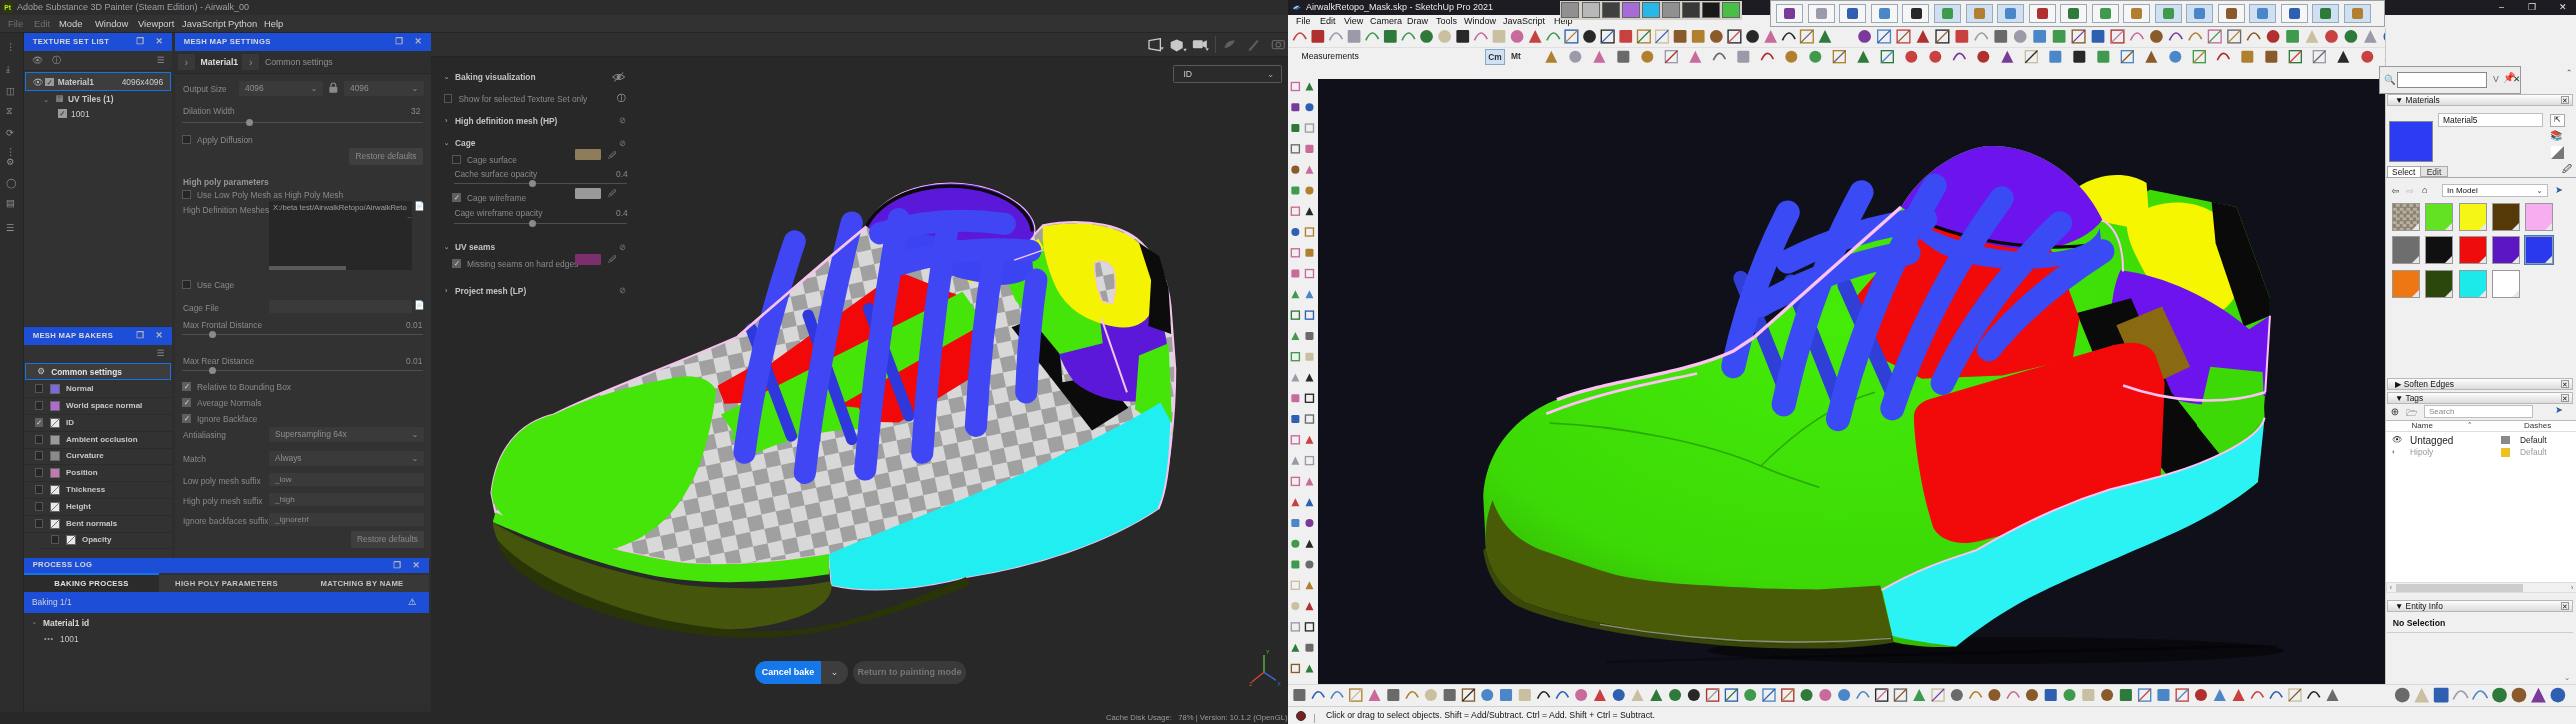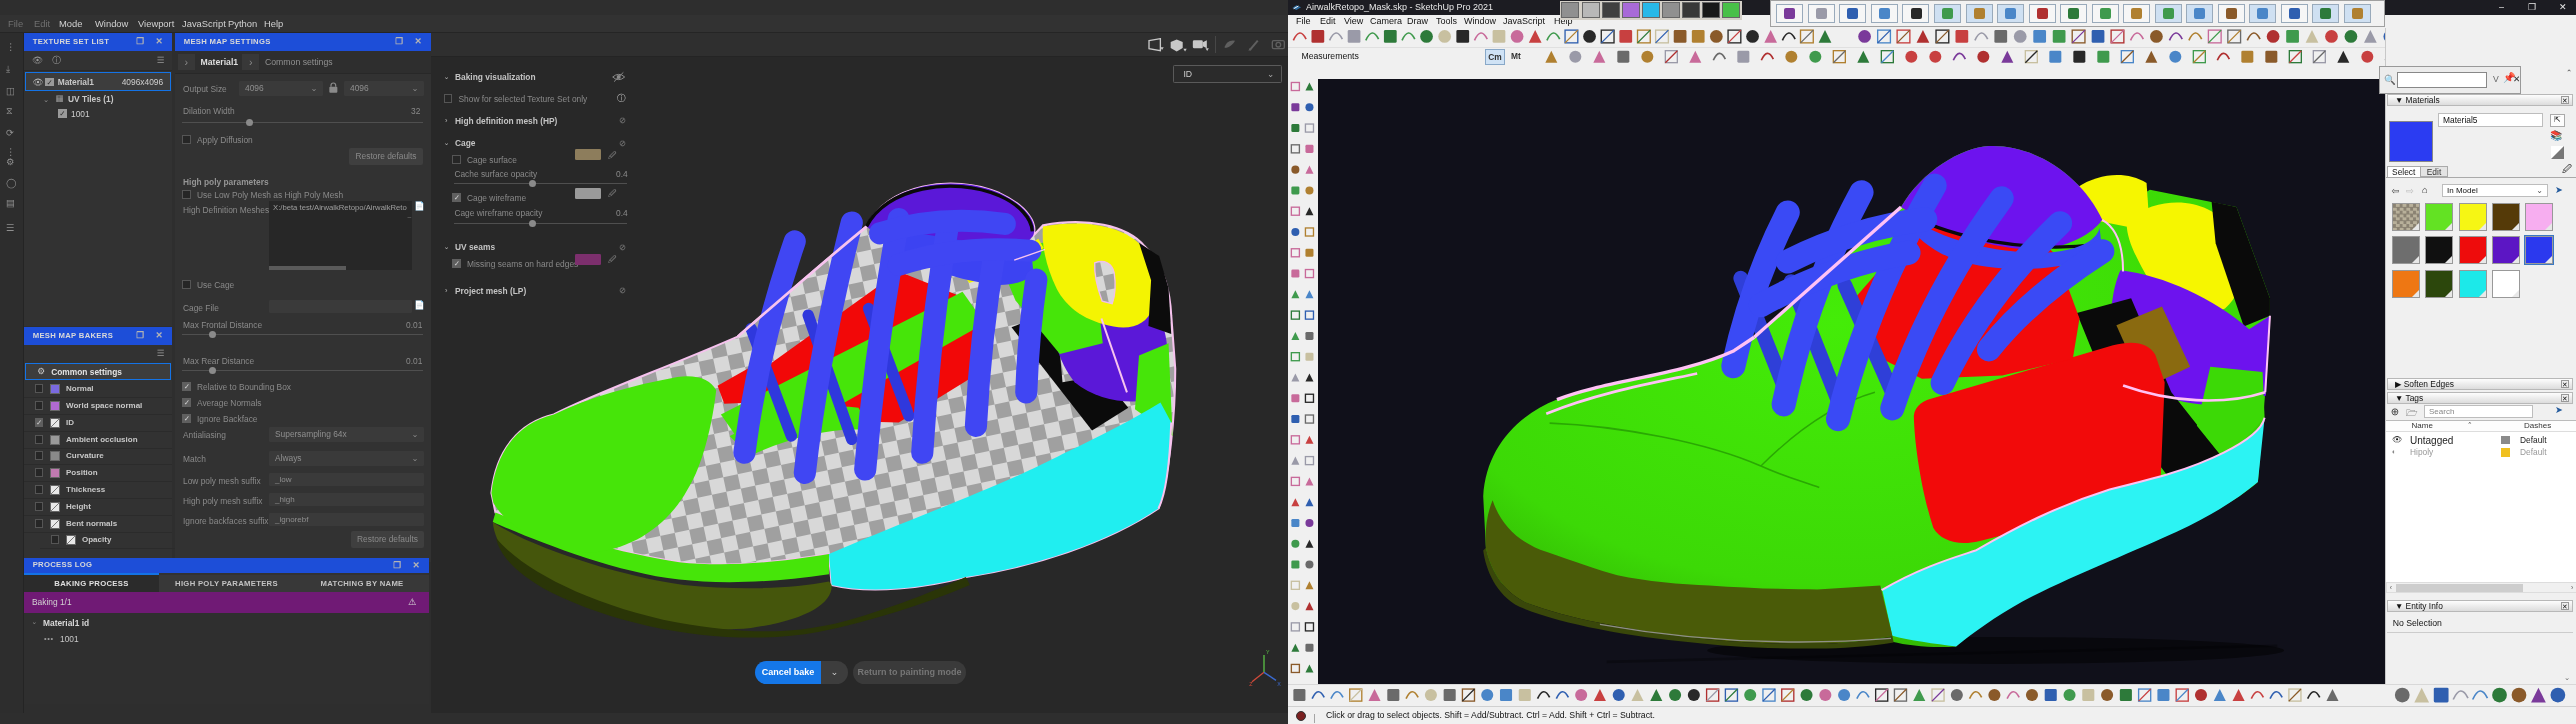--- a/index.html
+++ b/index.html
@@ -35,20 +35,27 @@
 .rpanel{position:absolute;left:1104px;top:28px;width:184px;height:656px;background:#f0f0f0;border-left:0.7px solid #c8c8c8}
 .sec{position:absolute;left:1.3px;right:2.7px;height:12px;background:linear-gradient(#fdfdfd,#dcdcdc);border:0.7px solid #b8b8b8;font-size:8.4px;color:#111;line-height:11.4px}
 .white{background:#fff;border:0.7px solid #bdbdbd}
 .statusL{position:absolute;left:0;top:712px;width:1288px;height:12px;background:#282828;color:#9a9a9a;font-size:7.7px;line-height:12px}
 .statusR{position:absolute;left:0;top:706px;width:1288px;height:18px;background:#f0f0f0;border-top:0.7px solid #d0d0d0;color:#111;font-size:8.7px;line-height:17.4px}
 </style></head>
 <body>
 <div id="root">
 
 <div id="sp">
+  <div class="sp-title">
+    <svg class="abs" style="left:2px;top:2px;font-size:13.5px" width="11.4" height="11.4" viewBox="0 0 17 17">
+          <rect width="17" height="17" rx="3" fill="#2e3a06"></rect>
+          <text x="8.5" y="12.5" font-size="10" font-weight="bold" fill="#b8ea3c" text-anchor="middle" font-family="Liberation Sans">Pt</text>
+        </svg>
+    <span style="margin-left:17px">Adobe Substance 3D Painter (Steam Edition) - Airwalk_00</span>
+  </div>
   <div class="sp-menu">
     <span class="abs dim" style="left:8px">File</span>
         <span class="abs dim" style="left:34px">Edit</span>
         <span class="abs" style="left:59px">Mode</span>
         <span class="abs" style="left:95px">Window</span>
         <span class="abs" style="left:138px">Viewport</span>
         <span class="abs" style="left:182px">JavaScript</span>
         <span class="abs" style="left:228px">Python</span>
         <span class="abs" style="left:264px">Help</span>
   </div>
@@ -365,21 +372,21 @@
   </div>
 
   <div class="panel" id="blog" style="left:24px;top:558px;width:405px;height:146px">
     <div class="phead" style="height:14.8px;line-height:14.8px"><span class="ttl">PROCESS LOG</span><span class="pico" style="right:27px;top:2.7px">❐</span><span class="pico" style="right:8px;top:2.7px">✕</span></div>
     <div class="abs" style="left:0;top:14.8px;width:135px;height:2px;background:#1473e6"></div>
     <div class="abs" style="left:0;top:17px;width:405px;height:17px;background:#383838">
       <div class="abs" style="left:0;top:0;width:135px;height:17px;background:#2b2b2b;color:#e0e0e0;font-weight:bold;font-size:7.7px;text-align:center;line-height:17px;letter-spacing:0.3px">BAKING PROCESS</div>
       <div class="abs" style="left:135px;top:0;width:135px;height:17px;color:#c2c2c2;font-weight:bold;font-size:7.7px;text-align:center;line-height:17px;letter-spacing:0.3px">HIGH POLY PARAMETERS</div>
       <div class="abs" style="left:270px;top:0;width:136px;height:17px;color:#c2c2c2;font-weight:bold;font-size:7.7px;text-align:center;line-height:17px;letter-spacing:0.3px">MATCHING BY NAME</div>
     </div>
-    <div class="abs" style="left:0;top:34px;width:405px;height:21.5px;background:#701a75;border-bottom:0.7px solid #2c2c2c">
+    <div class="abs" style="left:0;top:34px;width:405px;height:21.5px;background:#1d4ed8;border-bottom:0.7px solid #2c2c2c">
       <span class="abs" style="left:8px;top:5.4px;color:#d2d2d2;font-size:8.4px">Baking 1/1</span>
       <span class="abs" style="left:384px;top:4px;color:#d8d8d8;font-size:9.4px">⚠</span>
     </div>
     <div class="abs" style="left:0;top:55px;width:405px;height:91px;background:#2f2f2f">
       <span class="abs" style="left:7.4px;top:5.4px;color:#8a8a8a;font-size:6.7px">⌄</span>
       <span class="abs" style="left:19px;top:5.4px;color:#d8d8d8;font-weight:bold;font-size:8.4px">Material1 id</span>
       <span class="abs" style="left:20px;top:21px;color:#9a9a9a;font-size:7.4px;letter-spacing:0.7px">•••</span>
       <span class="abs" style="left:36px;top:21px;color:#c8c8c8;font-size:8.4px">1001</span>
     </div>
   </div>
@@ -389,20 +396,23 @@
   <div class="abs" style="left:853px;top:661px;width:113px;height:23px;background:#3a3a3a;border-radius:11.4px;color:#767676;font-size:9px;font-weight:bold;text-align:center;line-height:23px">Return to painting mode</div>
 
   <svg class="abs" style="left:1244px;top:647px" width="40" height="40" viewBox="0 0 60 60">
     <line x1="30" y1="38" x2="30" y2="12" stroke="#5abf46" stroke-width="2"></line>
     <line x1="30" y1="38" x2="12" y2="52" stroke="#d04a3a" stroke-width="2"></line>
     <line x1="30" y1="38" x2="48" y2="50" stroke="#3a6ad0" stroke-width="2"></line>
     <text x="33" y="10" fill="#5abf46" font-size="8">Y</text>
         <text x="8" y="58" fill="#d04a3a" font-size="8">Z</text>
         <text x="50" y="58" fill="#3a6ad0" font-size="8">X</text>
   </svg>
+  <div class="statusL">
+        <span style="position:absolute;left:1106px;white-space:nowrap">Cache Disk Usage:&nbsp;&nbsp;&nbsp;78% | Version: 10.1.2 (OpenGL)</span>
+      </div>
 </div>
 
 <div id="su">
   <div class="su-title">
     <svg class="abs" style="left:2.7px;top:2px" width="11.4" height="11.4" viewBox="0 0 17 17">
           <rect width="17" height="17" fill="#1c1c22"></rect>
           <path d="M2 9 L8 5 L15 8 L8 12 Z" fill="#2d6ca2"></path>
           <path d="M4 10 L11 6" stroke="#fff" stroke-width="1.4"></path>
         </svg>
     <span style="margin-left:18px">AirwalkRetopo_Mask.skp - SketchUp Pro 2021</span>
@@ -784,21 +794,21 @@
       <span class="abs" style="left:24px;top:26px;font-size:8.4px;color:#999">Hipoly</span>
       <div class="abs" style="left:115px;top:27px;width:8.7px;height:8.7px;background:#f0c020"></div>
       <span class="abs" style="left:134px;top:26px;font-size:8.4px;color:#999">Default</span>
     </div>
     <div class="abs" style="left:0;top:554px;width:191px;height:10.7px;background:#f0f0f0;border:0.7px solid #ddd">
       <span style="position:absolute;left:2.7px;top:0.7px;font-size:6.7px;color:#555">‹</span>
       <div style="position:absolute;left:9.4px;top:1.3px;width:127px;height:7.4px;background:#cdcdcd"></div>
       <span style="position:absolute;right:2.7px;top:0.7px;font-size:6.7px;color:#555">›</span>
     </div>
     <div class="sec" style="top:572px"><span style="margin-left:6.7px">▼ Entity Info</span><span style="position:absolute;right:3.4px;top:1.3px;font-size:6.7px;border:0.7px solid #999;width:8px;height:8px;line-height:7.4px;text-align:center;background:#eee">✕</span></div>
-    <span class="abs" style="left:6.7px;top:590px;font-weight:normal;font-size:8.7px">No Selection</span>
+    <span class="abs" style="left:6.7px;top:590px;font-weight:bold;font-size:8.7px">No Selection</span>
     <div class="abs" style="left:1.3px;top:604px;width:186px;height:0.7px;background:#ccc"></div>
     <span class="abs" style="left:178px;top:645px;color:#555;font-size:7.4px">⌄</span>
     <span class="abs" style="left:180px;top:40px;color:#555;font-size:7.4px">⌃</span>
   </div>
 
   <div class="abs" style="left:1091px;top:66px;width:142px;height:28px;background:#ececec;border:0.7px solid #999">
     <span style="position:absolute;left:4px;top:6.7px;font-size:9.4px;color:#333">🔍</span>
     <div style="position:absolute;left:17.4px;top:5.4px;width:90px;height:16px;background:#fff;border:0.7px solid #888"></div>
     <span style="position:absolute;left:113px;top:6.7px;color:#666;font-size:8.7px">V</span>
     <span style="position:absolute;left:123px;top:5.4px;color:#c22;font-size:10px">📌</span>

